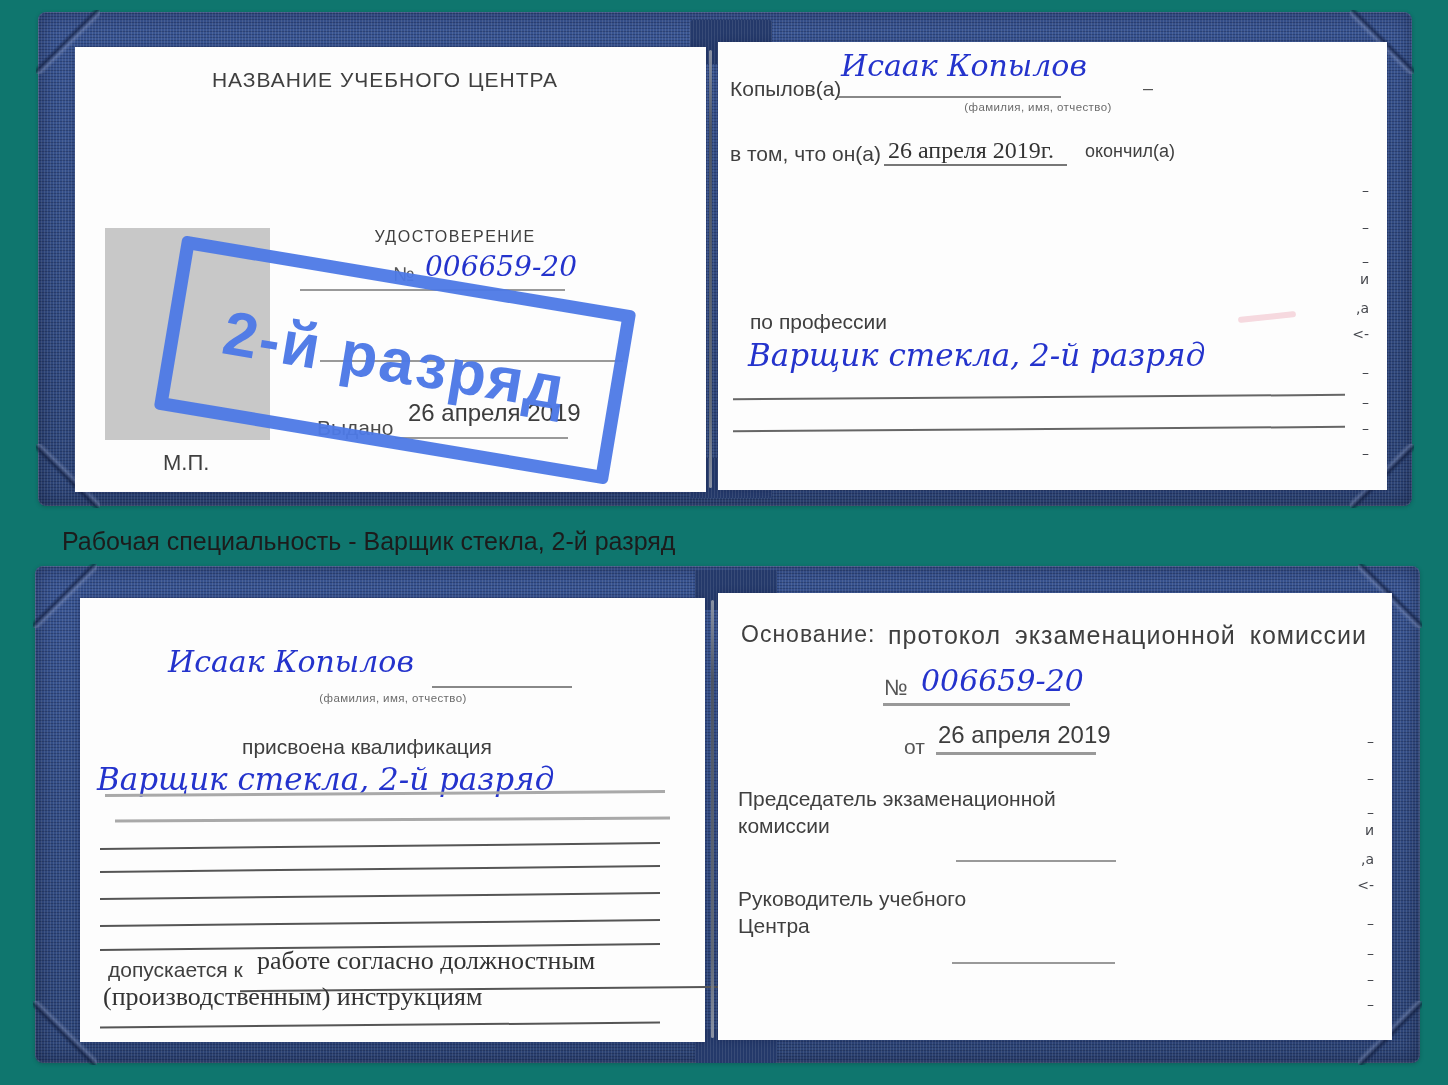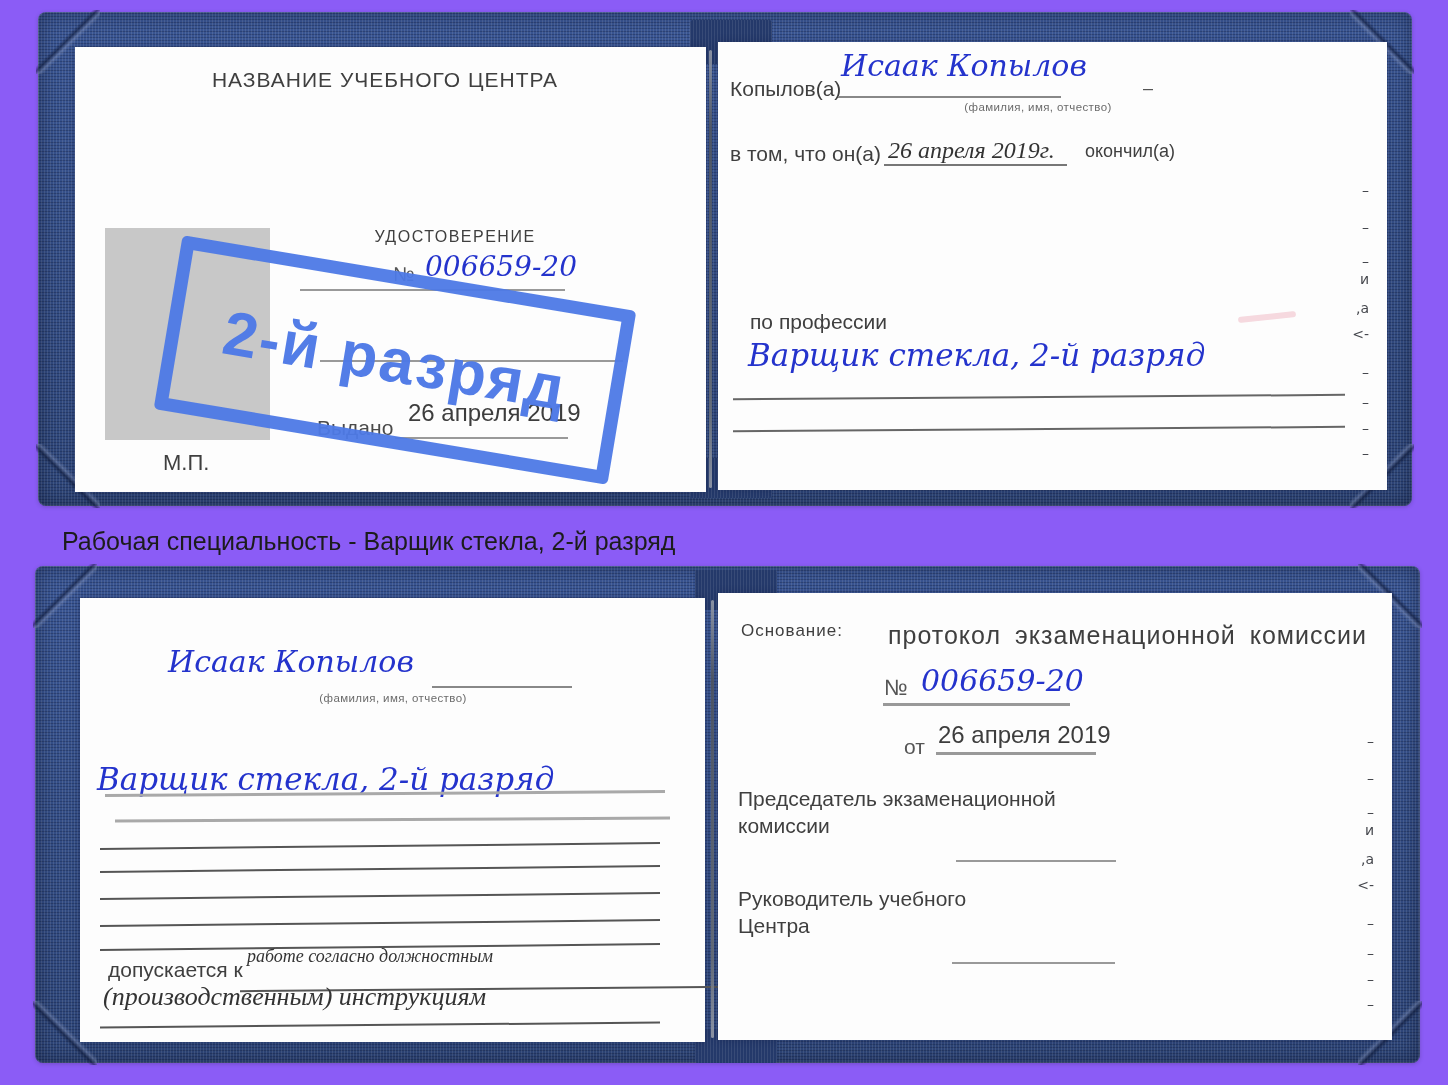--- a/index.html
+++ b/index.html
@@ -1,17 +1,17 @@
 <!DOCTYPE html>
 <html><head>
 <meta charset="utf-8">
 <style>
   html,body{margin:0;padding:0;background:#f2f3f5;}
   .stage{position:relative;width:1448px;height:1085px;overflow:hidden;
-         font-family:"Liberation Sans",sans-serif;background:#8b5cf6;}
+         font-family:"Liberation Sans",sans-serif;background:#0f766e;}
 
   
   .cover{position:absolute;border-radius:8px;background-color:#31497e;
     background-image:
       repeating-linear-gradient(90deg, rgba(255,255,255,.10) 0 1px, rgba(0,0,0,0) 1px 3px),
       repeating-linear-gradient(0deg, rgba(8,18,48,.28) 0 1px, rgba(0,0,0,0) 1px 3px),
       linear-gradient(180deg,#3a5694,#2e4679);
     box-shadow: inset 0 0 0 1px rgba(255,255,255,.12), inset 0 0 22px rgba(0,0,15,.38),
                 0 1px 4px rgba(0,0,0,.18);}
   .cover-top{left:38px;top:12px;width:1374px;height:494px;}
@@ -35,21 +35,21 @@
   #spine-top{left:709px;top:50px;height:438px;}
   #spine-bottom{left:711px;top:600px;height:438px;}
 
   
   .t{position:absolute;color:#3f3f3f;white-space:nowrap;}
   .center{text-align:center;}
   .wrap{white-space:normal;}
   .hint{font-size:11.5px;color:#6b6b6b;letter-spacing:.4px;}
   .ink{font-family:"DejaVu Serif",serif;font-style:italic;color:#2433cc;}
   .ink30{font-size:30px;}
-  .serif-it{font-family:"Liberation Serif",serif;font-style:italic;color:#333;}
+  .serif-it{font-family:"Liberation Serif",serif;color:#333;}
   .rule{position:absolute;height:2px;background:#777;}
   .rule-light{background:#a9a9a9;}
   .photo{position:absolute;left:30px;top:181px;width:165px;height:212px;background:#c8c8c8;}
   .stamp{position:absolute;left:90px;top:225px;width:434px;height:150px;
     border:13px solid rgba(77,121,230,.95);border-radius:5px;transform:rotate(9.5deg);
     display:flex;align-items:center;justify-content:center;z-index:5;}
   .stamp-text{font-weight:bold;font-size:62px;color:rgba(77,121,230,.97);
     letter-spacing:2px;white-space:nowrap;font-family:"Liberation Sans",sans-serif;}
   .caption{position:absolute;left:62px;top:527px;font-size:25px;color:#1c1c1c;}
   .edge-col{position:absolute;top:0;right:12px;width:24px;height:100%;}
@@ -132,37 +132,38 @@
     <div class="fold bl"></div>
     <div class="fold br"></div>
     <div class="tab" style="left:660px;top:4px;height:40px;"></div>
     <div class="tab" style="left:660px;top:464px;height:33px;"></div>
   </div>
 
   <div class="page" id="p-bl">
     <div class="t ink ink30" style="left:88px;top:46px;">Исаак Копылов</div>
     <div class="rule" style="left:352px;top:88px;width:140px;background:#888;"></div>
     <div class="t hint center" style="left:163px;top:94px;width:300px;">(фамилия, имя, отчество)</div>
+    <div class="t center" style="left:107px;top:137px;width:360px;font-size:21px;">присвоена квалификация</div>
     <div class="t ink" style="left:17px;top:163px;font-size:31px;">Варщик стекла, 2-й разряд</div>
     <div class="rule rule-light" style="left:25px;top:194px;width:560px;height:3px;transform:rotate(-0.4deg);"></div>
     <div class="rule rule-light" style="left:35px;top:220px;width:555px;height:3px;transform:rotate(-0.3deg);"></div>
     <div class="rule" style="left:20px;top:247px;width:560px;height:1.5px;background:#555;transform:rotate(-0.6deg);"></div>
     <div class="rule" style="left:20px;top:270px;width:560px;height:1.5px;background:#555;transform:rotate(-0.6deg);"></div>
     <div class="rule" style="left:20px;top:297px;width:560px;height:1.5px;background:#555;transform:rotate(-0.6deg);"></div>
     <div class="rule" style="left:20px;top:324px;width:560px;height:1.5px;background:#555;transform:rotate(-0.6deg);"></div>
     <div class="rule" style="left:20px;top:348px;width:560px;height:1.5px;background:#555;transform:rotate(-0.6deg);"></div>
     <div class="t" style="left:28px;top:360px;font-size:21px;">допускается к</div>
-    <div class="t serif-it" style="left:167px;top:348px;font-size:18px;">работе согласно должностным</div>
+    <div class="t serif-it" style="left:177px;top:348px;font-size:26px;">работе согласно должностным</div>
     <div class="rule" style="left:160px;top:390px;width:497px;height:1.5px;background:#555;transform:rotate(-0.5deg);"></div>
     <div class="t serif-it" style="left:23px;top:384px;font-size:26px;">(производственным) инструкциям</div>
     <div class="rule" style="left:20px;top:426px;width:560px;height:1.5px;background:#555;transform:rotate(-0.5deg);"></div>
   </div>
 
   <div class="page" id="p-br">
-    <div class="t" style="left:23px;top:28px;font-size:17px;letter-spacing:1px;text-align:right;">Основание:</div>
+    <div class="t" style="left:23px;top:28px;font-size:23px;letter-spacing:1px;text-align:right;">Основание:</div>
     <div class="t" style="left:170px;top:28px;font-size:25px;letter-spacing:1px;word-spacing:6px;">протокол экзаменационной комиссии</div>
     <div class="t" style="left:166px;top:82px;font-size:22px;color:#555;">№</div>
     <div class="t ink" style="left:203px;top:70px;font-size:30px;">006659-20</div>
     <div class="rule" style="left:165px;top:110px;width:187px;height:3px;background:#999;"></div>
     <div class="t" style="left:186px;top:142px;font-size:21px;color:#555;">от</div>
     <div class="t" style="left:220px;top:128px;font-size:24px;color:#3d3d3d;">26 апреля 2019</div>
     <div class="rule" style="left:218px;top:159px;width:160px;height:3px;background:#999;"></div>
     <div class="t wrap" style="left:20px;top:192px;width:335px;font-size:21px;line-height:27px;">Председатель экзаменационной комиссии</div>
     <div class="rule" style="left:238px;top:267px;width:160px;background:#999;"></div>
     <div class="t wrap" style="left:20px;top:292px;width:270px;font-size:21px;line-height:27px;">Руководитель учебного Центра</div>

